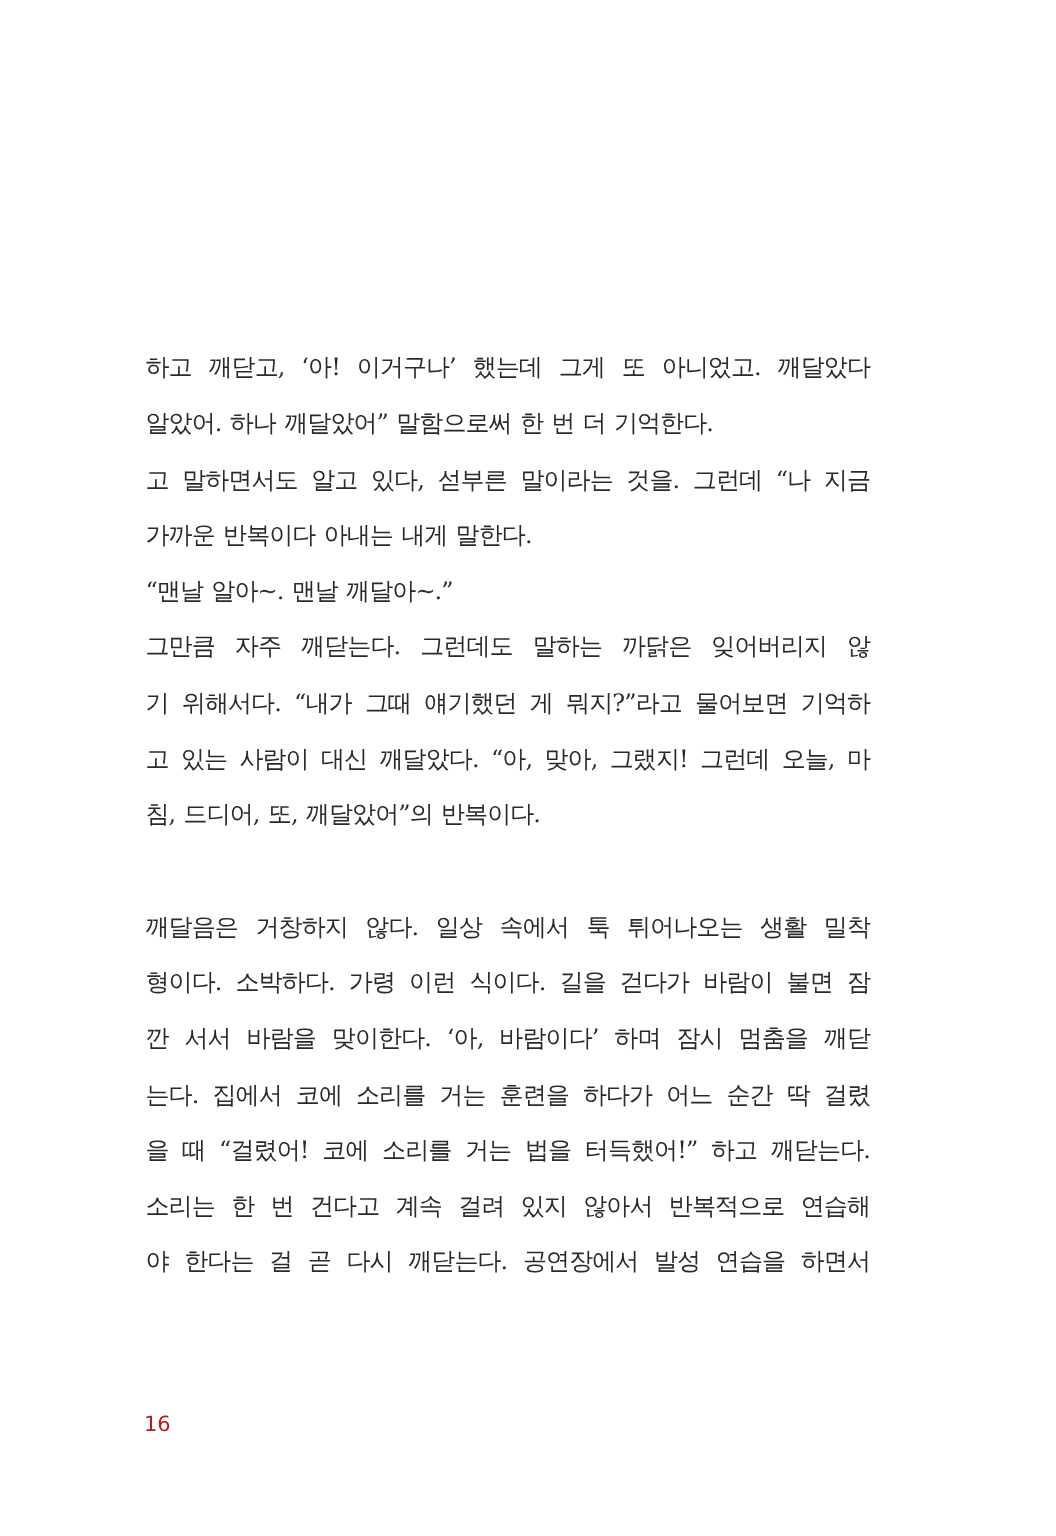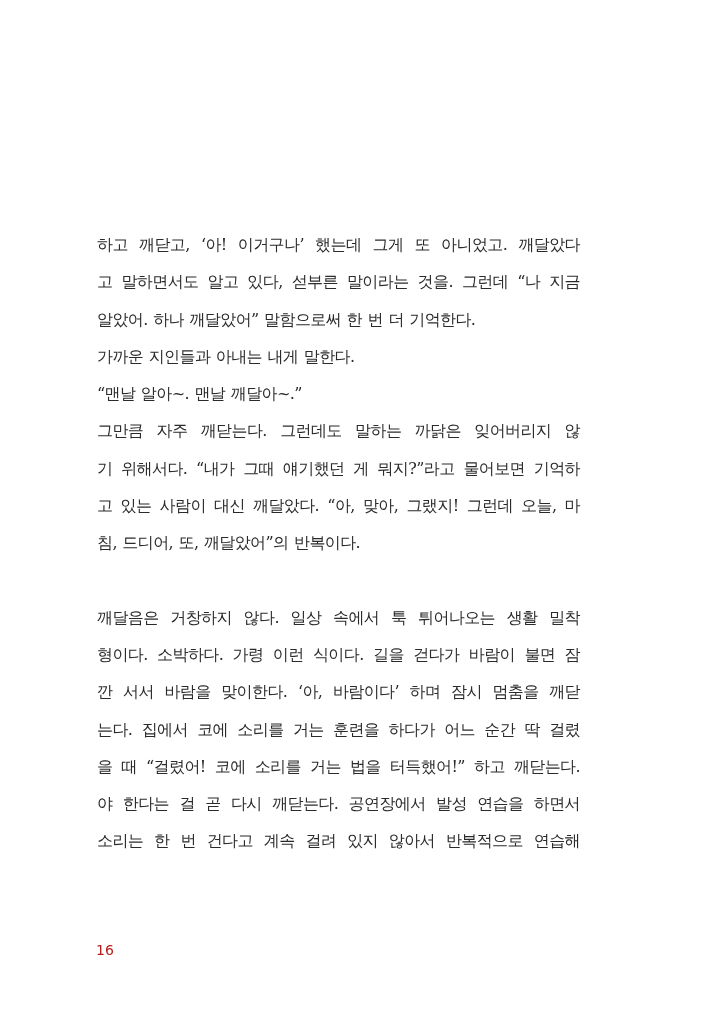--- a/index.html
+++ b/index.html
@@ -22,34 +22,34 @@
     font-family: "DejaVu Sans", sans-serif; font-size: 14px; color: #b91c1c;
   }
 </style>
 </head>
 <body>
 
 <div class="page">
   <div class="body-text">
     <div class="paragraph">
       <div class="line">하고 깨닫고, ‘아! 이거구나’ 했는데 그게 또 아니었고. 깨달았다</div>
+      <div class="line last">알았어. 하나 깨달았어” 말함으로써 한 번 더 기억한다.</div>
       <div class="line">고 말하면서도 알고 있다, 섣부른 말이라는 것을. 그런데 “나 지금</div>
-      <div class="line last">알았어. 하나 깨달았어” 말함으로써 한 번 더 기억한다.</div>
-      <div class="line last">가까운 지인들과 아내는 내게 말한다.</div>
+      <div class="line last">가까운 반복이다 아내는 내게 말한다.</div>
       <div class="line last">“맨날 알아~. 맨날 깨달아~.”</div>
       <div class="line">그만큼 자주 깨닫는다. 그런데도 말하는 까닭은 잊어버리지 않</div>
       <div class="line">기 위해서다. “내가 그때 얘기했던 게 뭐지?”라고 물어보면 기억하</div>
       <div class="line">고 있는 사람이 대신 깨달았다. “아, 맞아, 그랬지! 그런데 오늘, 마</div>
       <div class="line last">침, 드디어, 또, 깨달았어”의 반복이다.</div>
     </div>
     <div class="para-gap"></div>
     <div class="paragraph">
       <div class="line">깨달음은 거창하지 않다. 일상 속에서 툭 튀어나오는 생활 밀착</div>
       <div class="line">형이다. 소박하다. 가령 이런 식이다. 길을 걷다가 바람이 불면 잠</div>
       <div class="line">깐 서서 바람을 맞이한다. ‘아, 바람이다’ 하며 잠시 멈춤을 깨닫</div>
       <div class="line">는다. 집에서 코에 소리를 거는 훈련을 하다가 어느 순간 딱 걸렸</div>
       <div class="line">을 때 “걸렸어! 코에 소리를 거는 법을 터득했어!” 하고 깨닫는다.</div>
+      <div class="line">소리는 한 번 건다고 계속 걸려 있지 않아서 반복적으로 연습해</div>
       <div class="line">야 한다는 걸 곧 다시 깨닫는다. 공연장에서 발성 연습을 하면서</div>
-      <div class="line">소리는 한 번 건다고 계속 걸려 있지 않아서 반복적으로 연습해</div>
     </div>
   </div>
   <div class="page-number">16</div>
 </div>
 
 </body></html>

